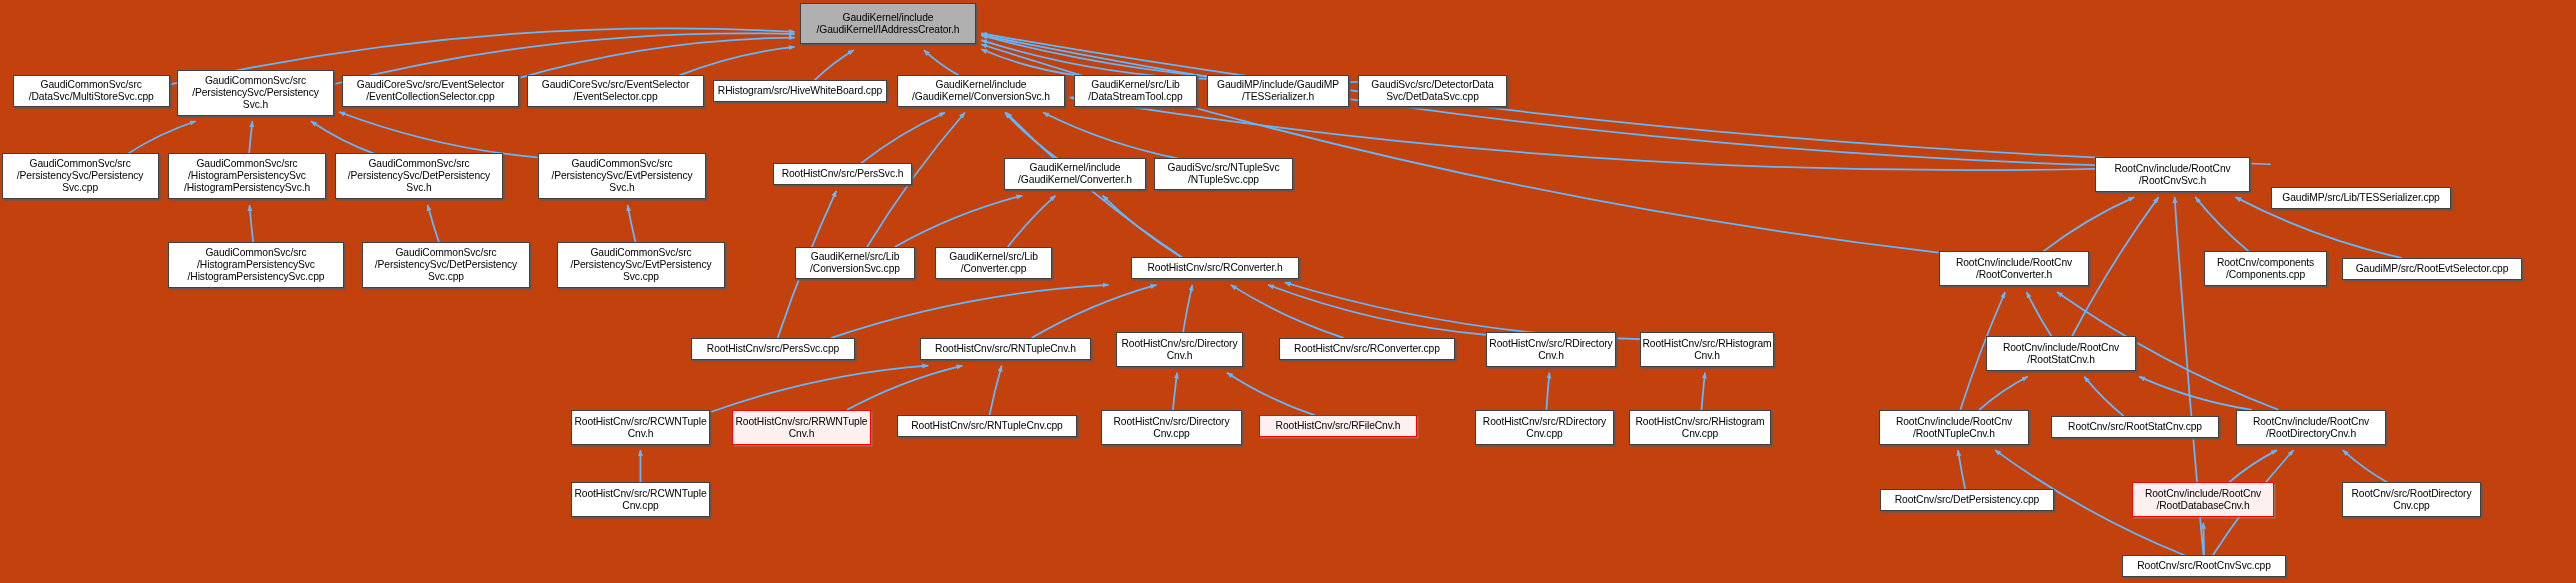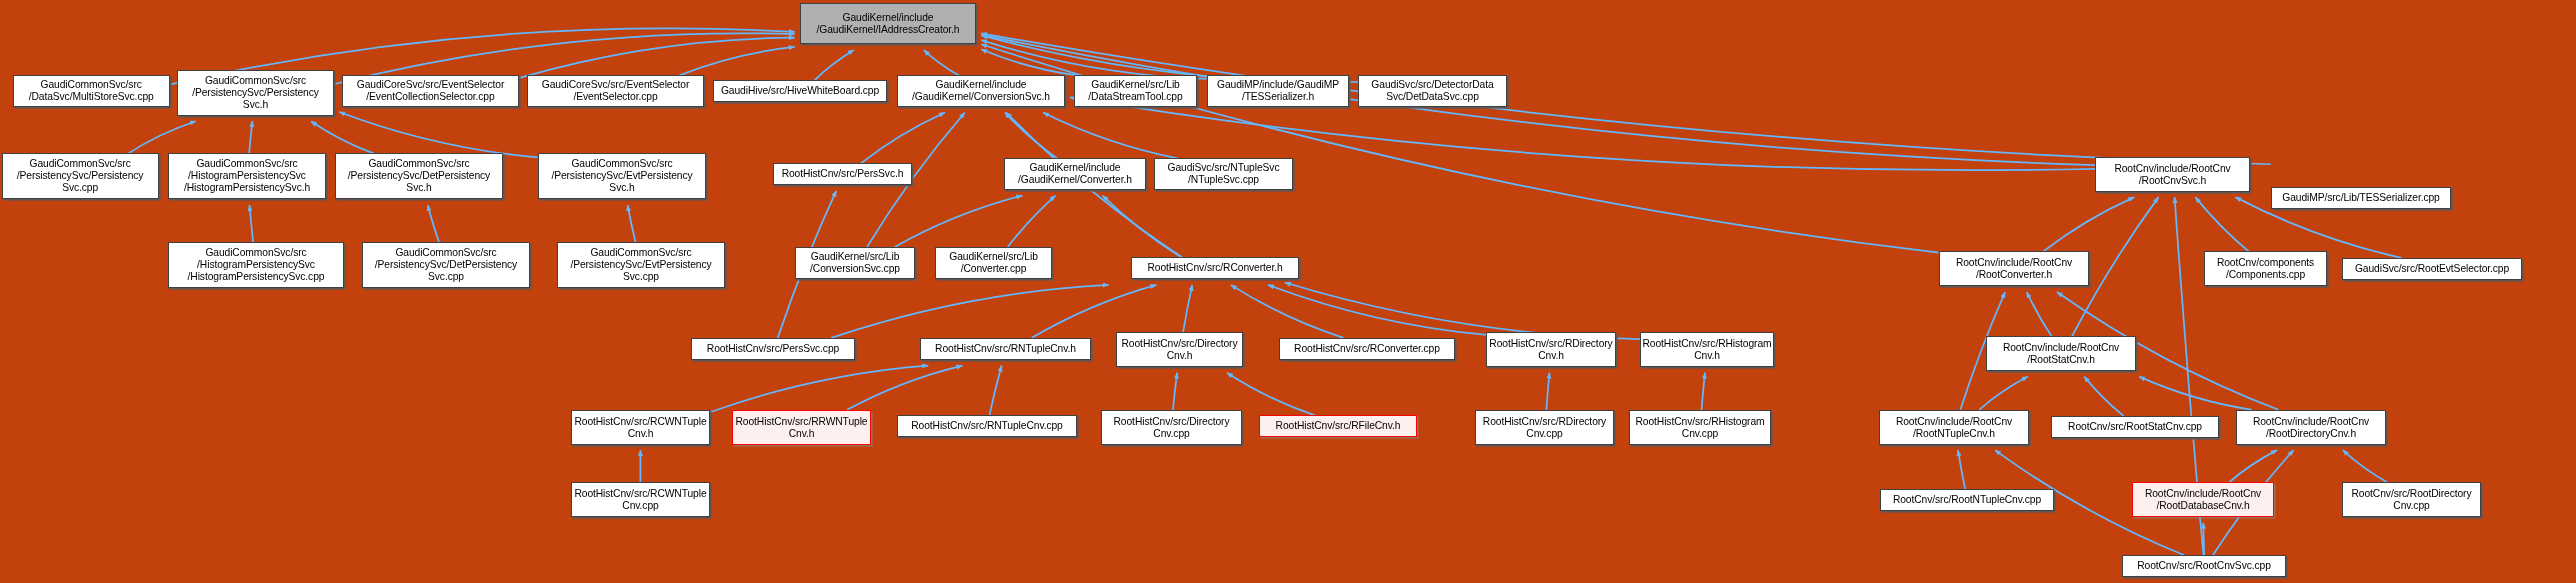--- a/index.html
+++ b/index.html
@@ -114,21 +114,21 @@
 /GaudiKernel/IAddressCreator.h</div>
       <div class="node" style="left: 12.7px; top: 75px; width: 157px; height: 32px;">GaudiCommonSvc/src
 /DataSvc/MultiStoreSvc.cpp</div>
       <div class="node" style="left: 177px; top: 70px; width: 157px; height: 46px;">GaudiCommonSvc/src
 /PersistencySvc/Persistency
 Svc.h</div>
       <div class="node" style="left: 342px; top: 75px; width: 177px; height: 32px;">GaudiCoreSvc/src/EventSelector
 /EventCollectionSelector.cpp</div>
       <div class="node" style="left: 527px; top: 75px; width: 177px; height: 32px;">GaudiCoreSvc/src/EventSelector
 /EventSelector.cpp</div>
-      <div class="node" style="left: 713px; top: 80px; width: 174px; height: 22px;">GaudiHive/src/HiveWhiteBoard.cpp</div>
+      <div class="node" style="left: 713px; top: 80px; width: 174px; height: 22px;">RHistogram/src/HiveWhiteBoard.cpp</div>
       <div class="node" style="left: 897px; top: 75px; width: 168px; height: 32px;">GaudiKernel/include
 /GaudiKernel/ConversionSvc.h</div>
       <div class="node" style="left: 1074px; top: 75px; width: 123px; height: 32px;">GaudiKernel/src/Lib
 /DataStreamTool.cpp</div>
       <div class="node" style="left: 1207px; top: 75px; width: 142px; height: 32px;">GaudiMP/include/GaudiMP
 /TESSerializer.h</div>
       <div class="node" style="left: 1358px; top: 75px; width: 149px; height: 32px;">GaudiSvc/src/DetectorData
 Svc/DetDataSvc.cpp</div>
       <div class="node" style="left: 1.6px; top: 153px; width: 157px; height: 46px;">GaudiCommonSvc/src
 /PersistencySvc/Persistency
@@ -161,21 +161,21 @@
 Svc.cpp</div>
       <div class="node" style="left: 795px; top: 247px; width: 120px; height: 32px;">GaudiKernel/src/Lib
 /ConversionSvc.cpp</div>
       <div class="node" style="left: 935px; top: 247px; width: 117px; height: 32px;">GaudiKernel/src/Lib
 /Converter.cpp</div>
       <div class="node" style="left: 1112px; top: 257px; width: 168px; height: 22px; margin-left: 19px;">RootHistCnv/src/RConverter.h</div>
       <div class="node" style="left: 1939px; top: 251px; width: 150px; height: 35px;">RootCnv/include/RootCnv
 /RootConverter.h</div>
       <div class="node" style="left: 2204px; top: 251px; width: 123px; height: 35px;">RootCnv/components
 /Components.cpp</div>
-      <div class="node" style="left: 2342px; top: 258px; width: 180px; height: 22px;">GaudiSvc/src/RootEvtSelector.cpp</div>
+      <div class="node" style="left: 2342px; top: 258px; width: 180px; height: 22px;">GaudiMP/src/RootEvtSelector.cpp</div>
       <div class="node" style="left: 691px; top: 338px; width: 164px; height: 22px;">RootHistCnv/src/PersSvc.cpp</div>
       <div class="node" style="left: 920px; top: 338px; width: 171px; height: 22px;">RootHistCnv/src/RNTupleCnv.h</div>
       <div class="node" style="left: 1116px; top: 332px; width: 127px; height: 35px;">RootHistCnv/src/Directory
 Cnv.h</div>
       <div class="node" style="left: 1279px; top: 338px; width: 176px; height: 22px;">RootHistCnv/src/RConverter.cpp</div>
       <div class="node" style="left: 1486px; top: 332px; width: 130px; height: 35px;">RootHistCnv/src/RDirectory
 Cnv.h</div>
       <div class="node" style="left: 1640px; top: 332px; width: 134px; height: 35px;">RootHistCnv/src/RHistogram
 Cnv.h</div>
       <div class="node" style="left: 1986px; top: 336px; width: 150px; height: 35px;">RootCnv/include/RootCnv
@@ -192,21 +192,21 @@
 Cnv.cpp</div>
       <div class="node" style="left: 1629px; top: 410px; width: 142px; height: 35px;">RootHistCnv/src/RHistogram
 Cnv.cpp</div>
       <div class="node" style="left: 1879px; top: 410px; width: 150px; height: 35px;">RootCnv/include/RootCnv
 /RootNTupleCnv.h</div>
       <div class="node" style="left: 2051px; top: 416px; width: 168px; height: 22px;">RootCnv/src/RootStatCnv.cpp</div>
       <div class="node" style="left: 2236px; top: 410px; width: 150px; height: 35px;">RootCnv/include/RootCnv
 /RootDirectoryCnv.h</div>
       <div class="node" style="left: 571px; top: 482px; width: 139px; height: 35px;">RootHistCnv/src/RCWNTuple
 Cnv.cpp</div>
-      <div class="node" style="left: 1880px; top: 489px; width: 174px; height: 22px;">RootCnv/src/RootNTupleCnv.cpp</div>
+      <div class="node" style="left: 1880px; top: 489px; width: 174px; height: 22px;">RootCnv/src/DetPersistency.cpp</div>
       <div class="node hl" style="left: 2132px; top: 482px; width: 142px; height: 35px;">RootCnv/include/RootCnv
 /RootDatabaseCnv.h</div>
       <div class="node" style="left: 2342px; top: 482px; width: 139px; height: 35px;">RootCnv/src/RootDirectory
 Cnv.cpp</div>
       <div class="node" style="left: 2122px; top: 555px; width: 164px; height: 22px;">RootCnv/src/RootCnvSvc.cpp</div>
     </div>
 </div>
 
 
 </body></html>

